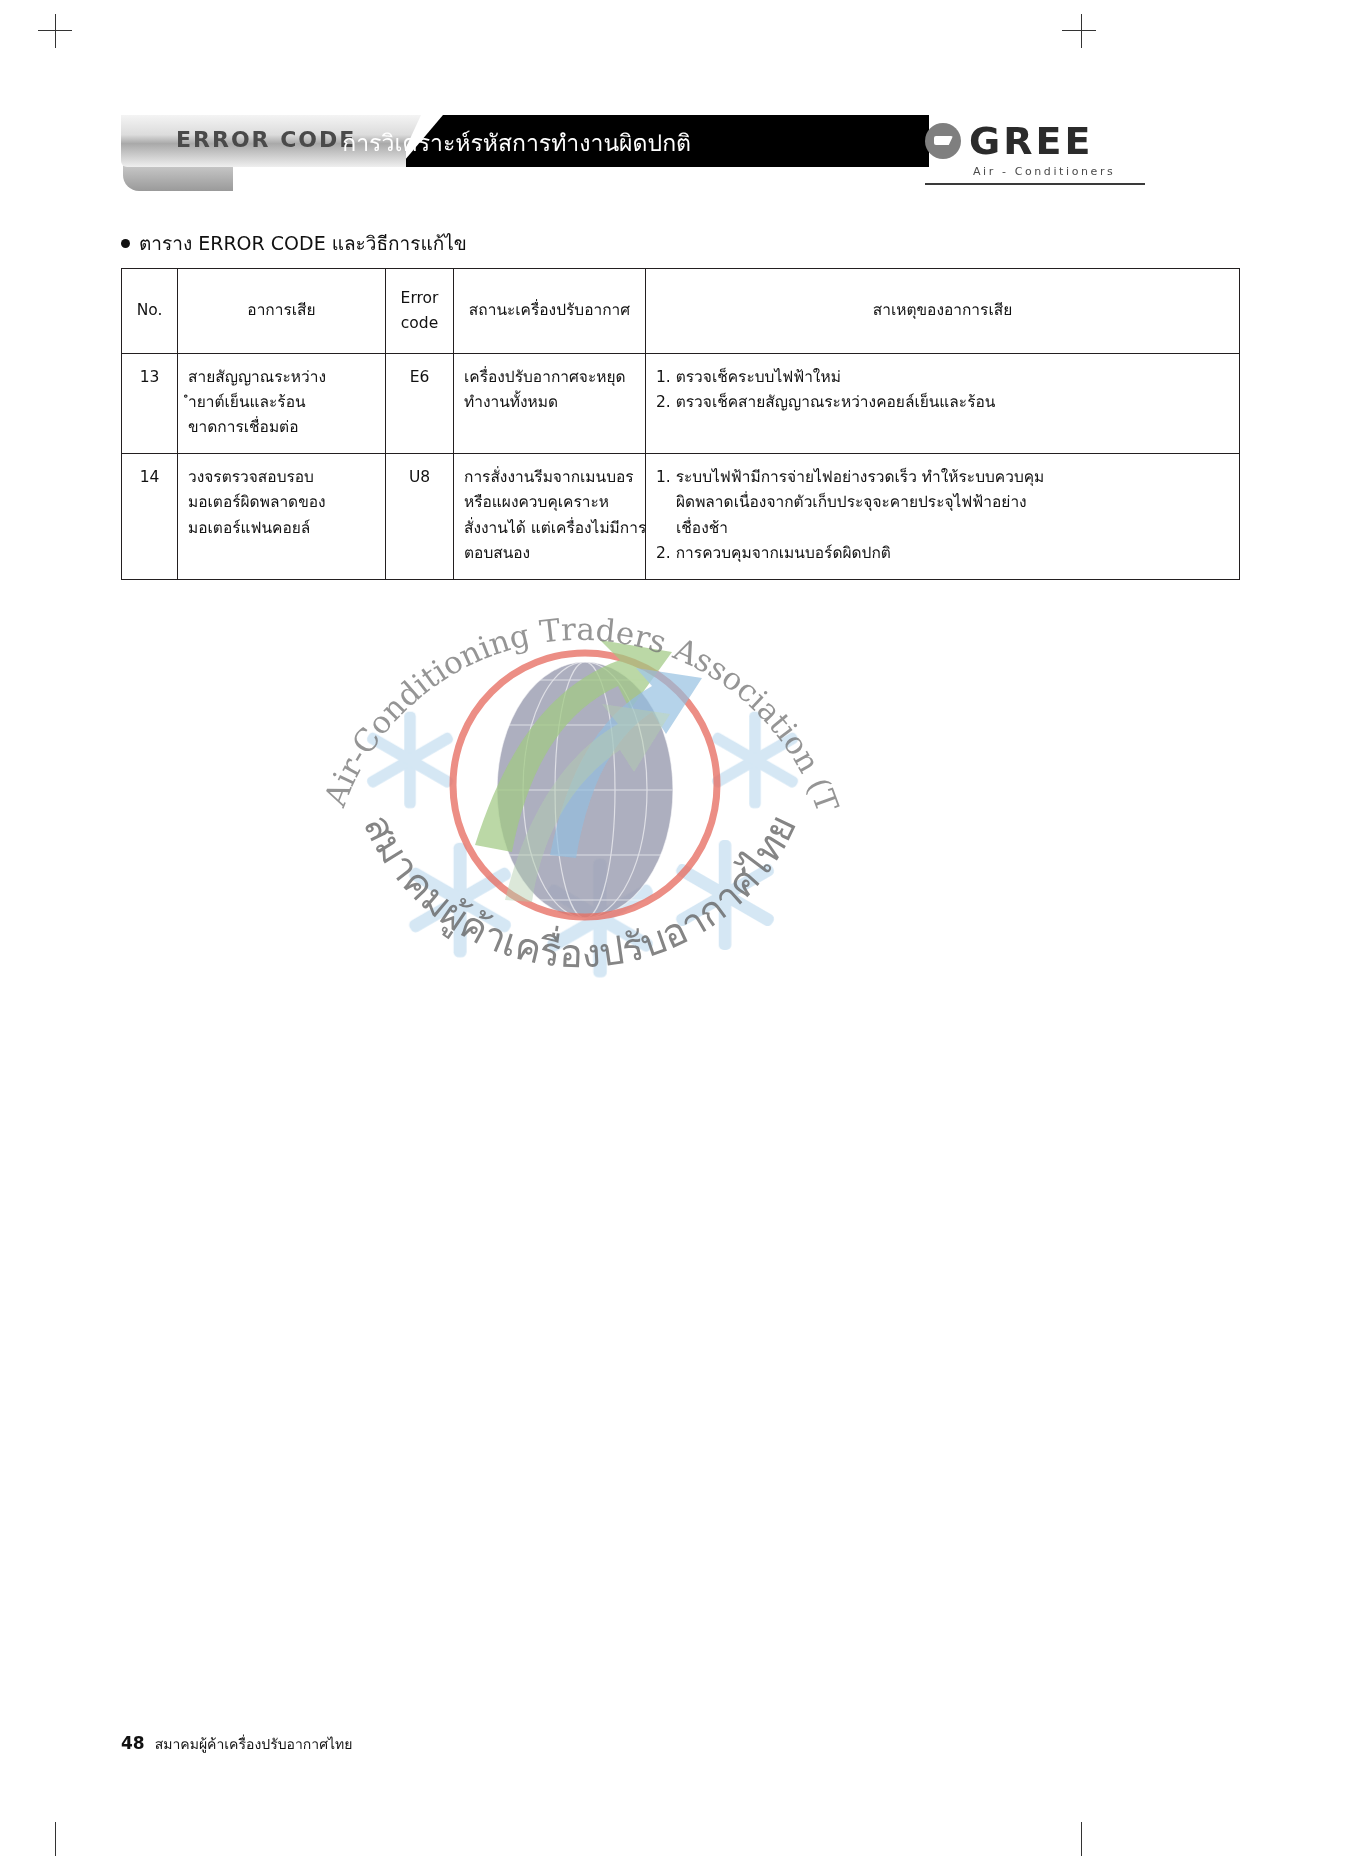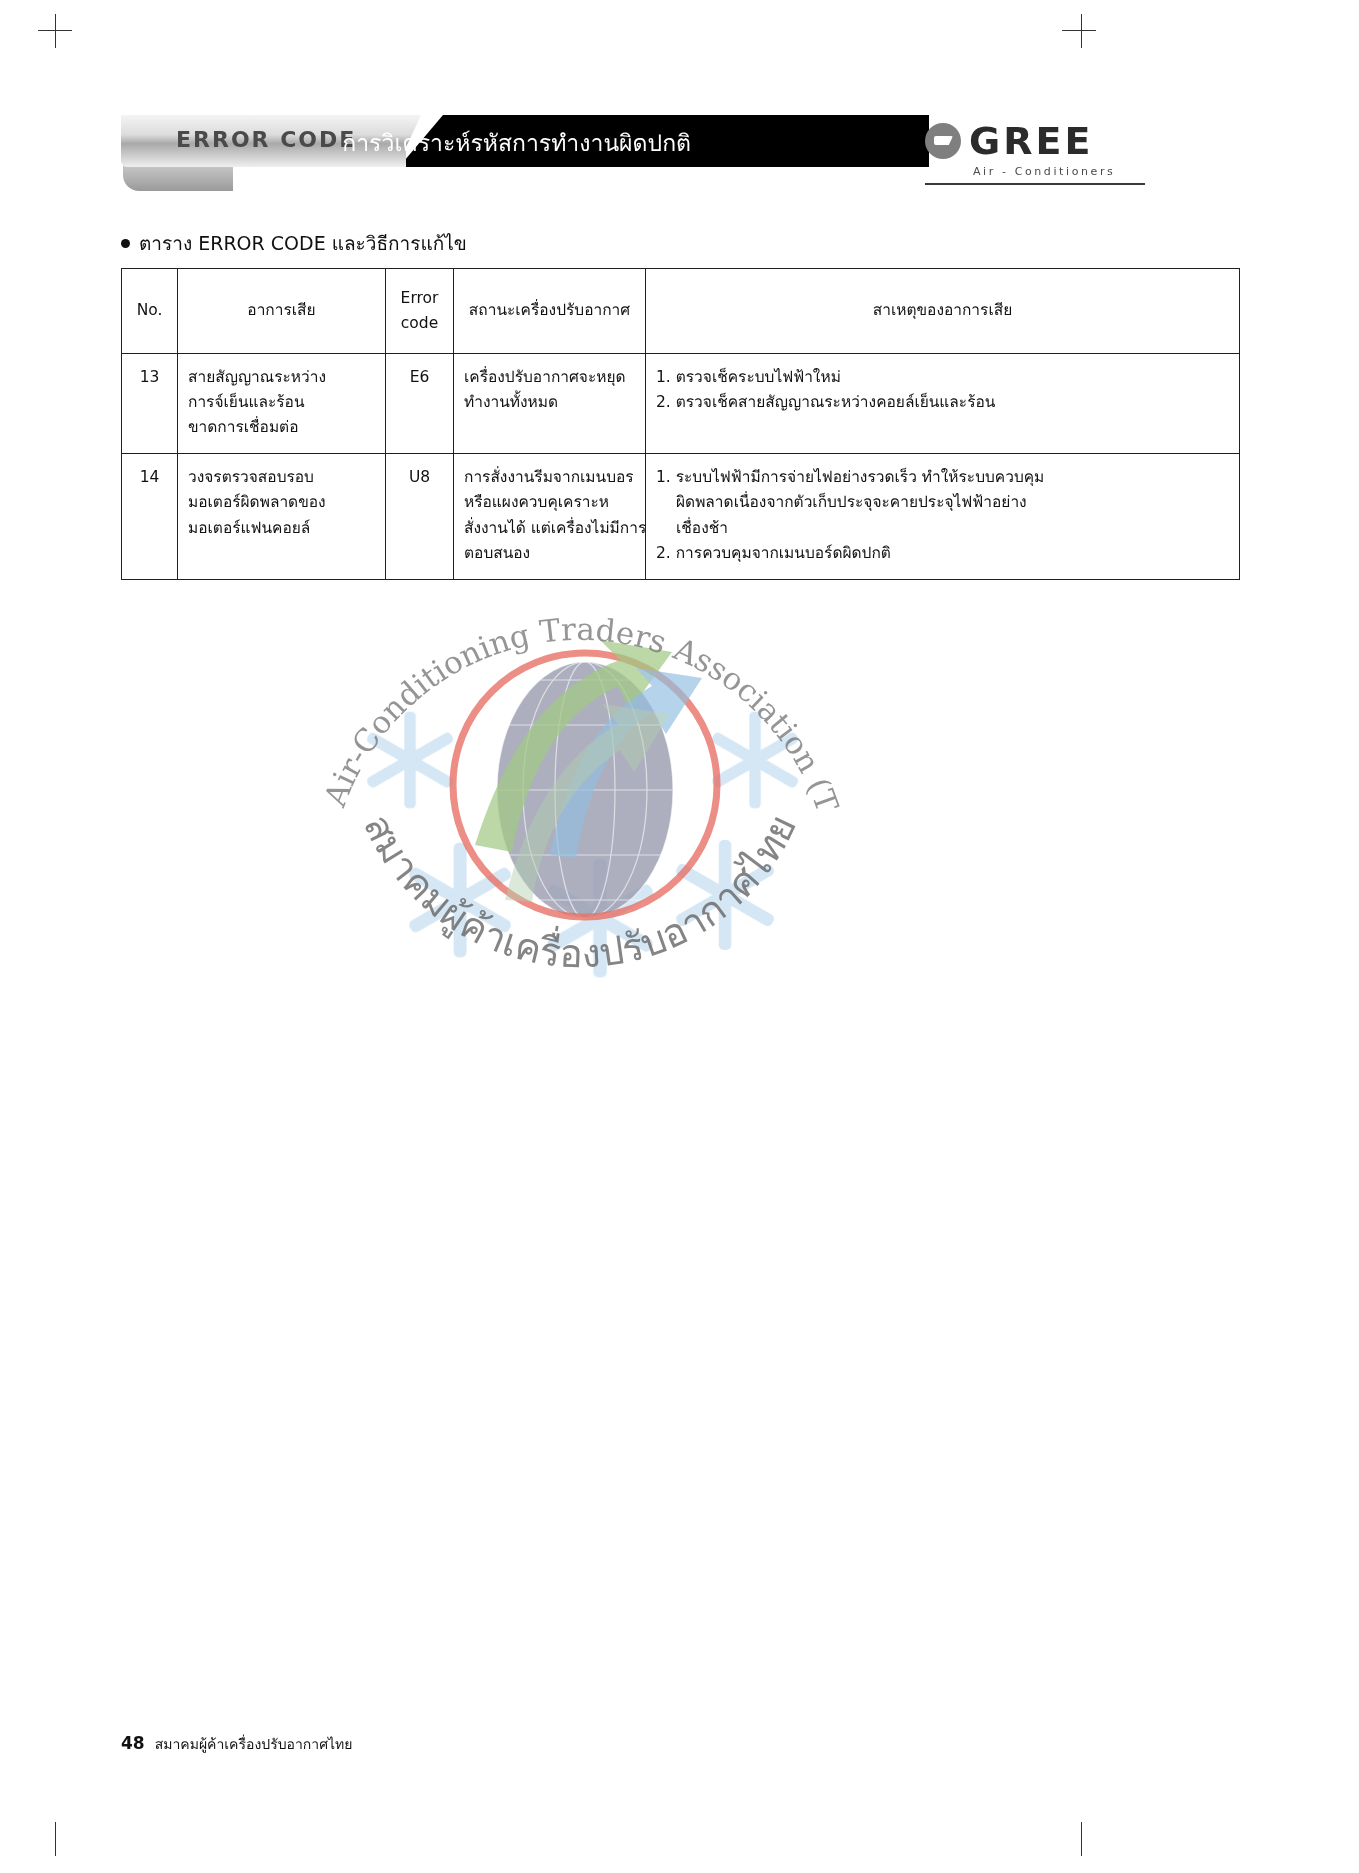--- a/index.html
+++ b/index.html
@@ -285,21 +285,21 @@
       </tr>
     </thead>
     <tbody>
 
 
 
       <tr>
         <td class="no">13</td>
         <td>
           <span class="cellline">สายสัญญาณระหว่าง</span>
-          <span class="cellline">การจ์เย็นและร้อน</span>
+          <span class="cellline">ำยาต์เย็นและร้อน</span>
           <span class="cellline">ขาดการเชื่อมต่อ</span>
         </td>
         <td class="code">E6</td>
         <td>
           <span class="cellline">เครื่องปรับอากาศจะหยุด</span>
           <span class="cellline">ทำงานทั้งหมด</span>
         </td>
         <td>
           <span class="cellline">1. ตรวจเช็คระบบไฟฟ้าใหม่</span>
           <span class="cellline">2. ตรวจเช็คสายสัญญาณระหว่างคอยล์เย็นและร้อน</span>

